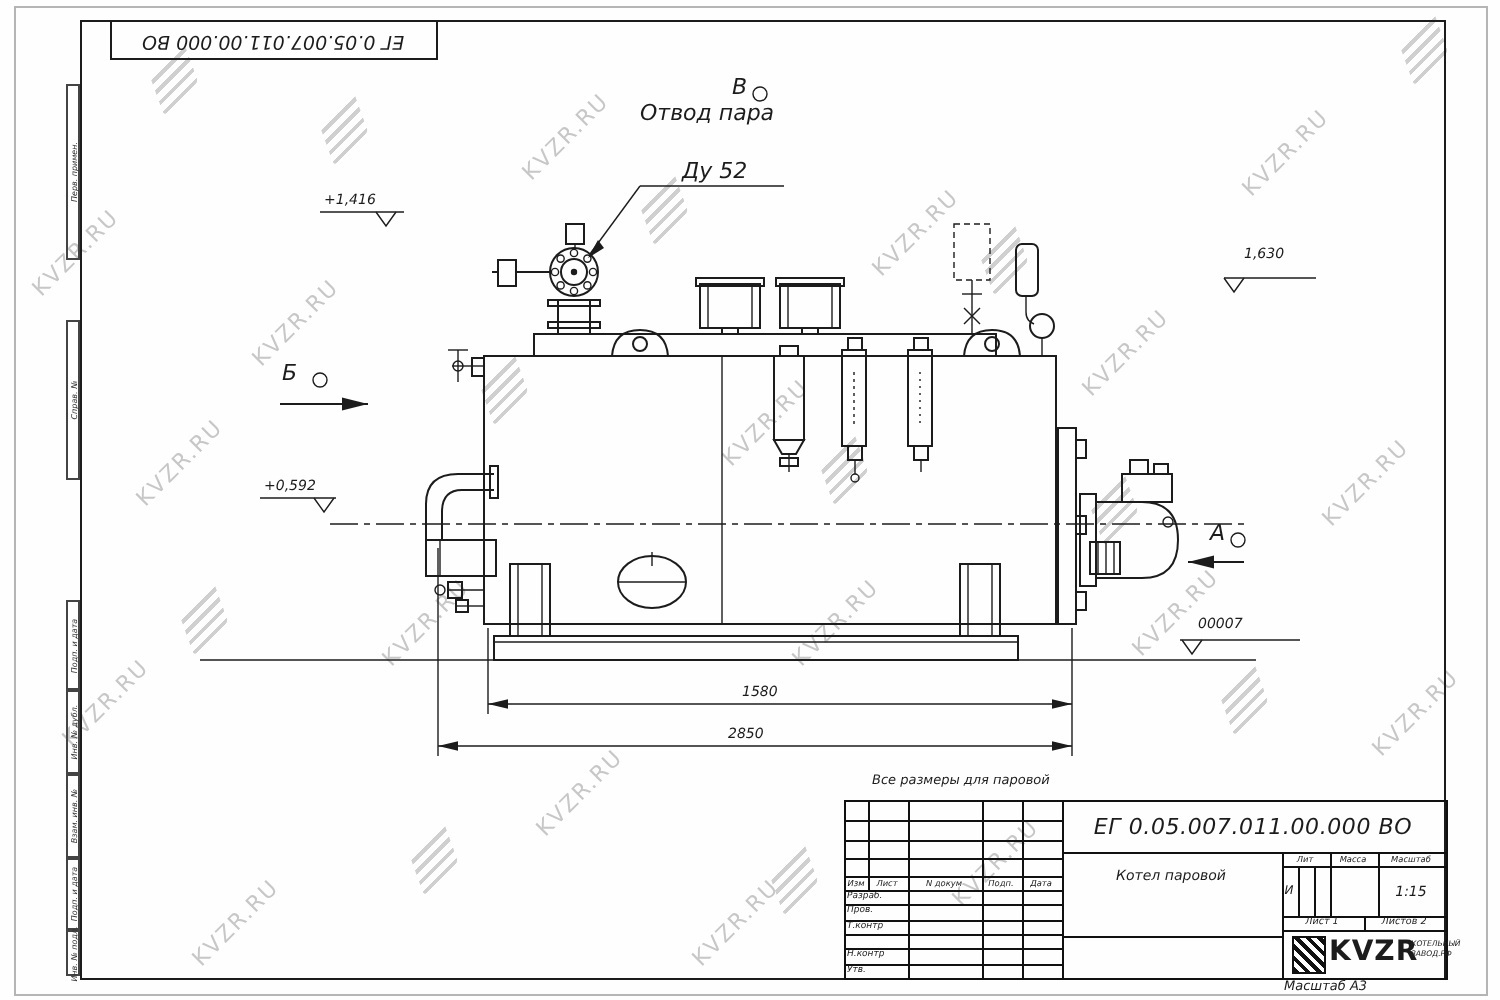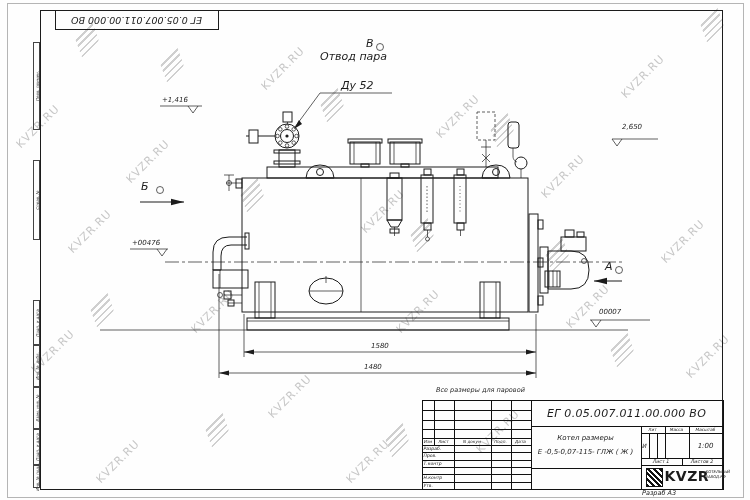--- a/index.html
+++ b/index.html
@@ -291,30 +291,30 @@
       <polygon class="fill" points="594,281 607,277.8 607,284.2"></polygon>
       <circle class="ln thin" cx="160" cy="190" r="3.5"></circle>
       <circle class="ln thin" cx="380" cy="47" r="3.5"></circle>
       <circle class="ln thin" cx="619" cy="270" r="3.5"></circle>
     </g>
   </svg>
 
   <span class="dtext fs11" style="left:320px;top:50px">Отвод пара</span>
   <span class="dtext fs11" style="left:341px;top:79px">Ду 52</span>
   <span class="dtext fs7" style="left:162px;top:96px">+1,416</span>
-  <span class="dtext fs7" style="left:622px;top:123px">2,650</span>
-  <span class="dtext fs7" style="left:132px;top:239px">+00476</span>
+  <span class="dtext fs7" style="left:622px;top:123px">1,630</span>
+  <span class="dtext fs7" style="left:132px;top:239px">+0,592</span>
   <span class="dtext fs7" style="left:599px;top:308px">00007</span>
   <span class="dtext fs11" style="left:141px;top:180px">Б</span>
   <span class="dtext fs11" style="left:366px;top:37px">В</span>
   <span class="dtext fs11" style="left:605px;top:260px">А</span>
   <span class="dtext fs7" style="left:371px;top:342px">1580</span>
-  <span class="dtext fs7" style="left:364px;top:363px">1480</span>
+  <span class="dtext fs7" style="left:364px;top:363px">2850</span>
   <span class="dtext" style="left:436px;top:386px;font-size:6.5px">Все размеры для паровой</span>
-  <span class="dtext" style="left:642px;top:489px;font-size:6.5px">Разраб А3</span>
+  <span class="dtext" style="left:642px;top:489px;font-size:6.5px">Масштаб А3</span>
 
   <div class="abs tb">
 
     <div class="h" style="left:0;top:9px;width:108px"></div>
     <div class="h" style="left:0;top:18.5px;width:108px"></div>
     <div class="h" style="left:0;top:28px;width:108px"></div>
     <div class="h" style="left:0;top:37px;width:108px"></div>
     <div class="h" style="left:0;top:44px;width:108px"></div>
     <div class="h" style="left:0;top:51.3px;width:108px"></div>
     <div class="h" style="left:0;top:58.7px;width:108px"></div>
@@ -345,28 +345,27 @@
     <div class="cell" style="left:88px;top:37px;width:20px;height:7px;font-size:4.2px">Дата</div>
 
     <div class="cell left-lab" style="left:0;top:44px;width:31px;height:7.3px;font-size:4.5px">Разраб.</div>
     <div class="cell left-lab" style="left:0;top:51.3px;width:31px;height:7.3px;font-size:4.5px">Пров.</div>
     <div class="cell left-lab" style="left:0;top:58.7px;width:31px;height:7.3px;font-size:4.5px">Т.контр</div>
     <div class="cell left-lab" style="left:0;top:73.3px;width:31px;height:7.3px;font-size:4.5px">Н.контр</div>
     <div class="cell left-lab" style="left:0;top:80.7px;width:31px;height:7.3px;font-size:4.5px">Утв.</div>
 
     <div class="cell" style="left:108px;top:0;width:192px;height:25px;font-size:11px;letter-spacing:.3px">ЕГ 0.05.007.011.00.000  ВО</div>
 
-    <div class="cell" style="left:108px;top:28px;width:110px;height:18px;font-size:7px">Котел размеры</div>
-    <div class="cell" style="left:108px;top:42px;width:110px;height:18px;font-size:7px">Е -0,5-0,07-115- ГЛЖ ( Ж )</div>
+    <div class="cell" style="left:108px;top:28px;width:110px;height:18px;font-size:7px">Котел паровой</div>
 
     <div class="cell" style="left:218px;top:25px;width:24px;height:7px;font-size:4.2px">Лит</div>
     <div class="cell" style="left:242px;top:25px;width:24px;height:7px;font-size:4.2px">Масса</div>
     <div class="cell" style="left:266px;top:25px;width:34px;height:7px;font-size:4.2px">Масштаб</div>
     <div class="cell" style="left:218px;top:32px;width:8px;height:25px;font-size:6px">И</div>
-    <div class="cell" style="left:266px;top:32px;width:34px;height:25px;font-size:7px">1:00</div>
+    <div class="cell" style="left:266px;top:32px;width:34px;height:25px;font-size:7px">1:15</div>
 
     <div class="cell" style="left:218px;top:57px;width:41px;height:7px;font-size:4.8px">Лист  1</div>
     <div class="cell" style="left:259px;top:57px;width:41px;height:7px;font-size:4.8px">Листов   2</div>
 
     <div class="logo-hatch" style="left:223px;top:67px"></div>
     <div class="logo-word" style="left:242px;top:67px">KVZR</div>
     <div class="logo-sub" style="left:283px;top:69px">КОТЕЛЬНЫЙ</div>
     <div class="logo-sub" style="left:283px;top:74px">ЗАВОД.РФ</div>
   </div>
 

